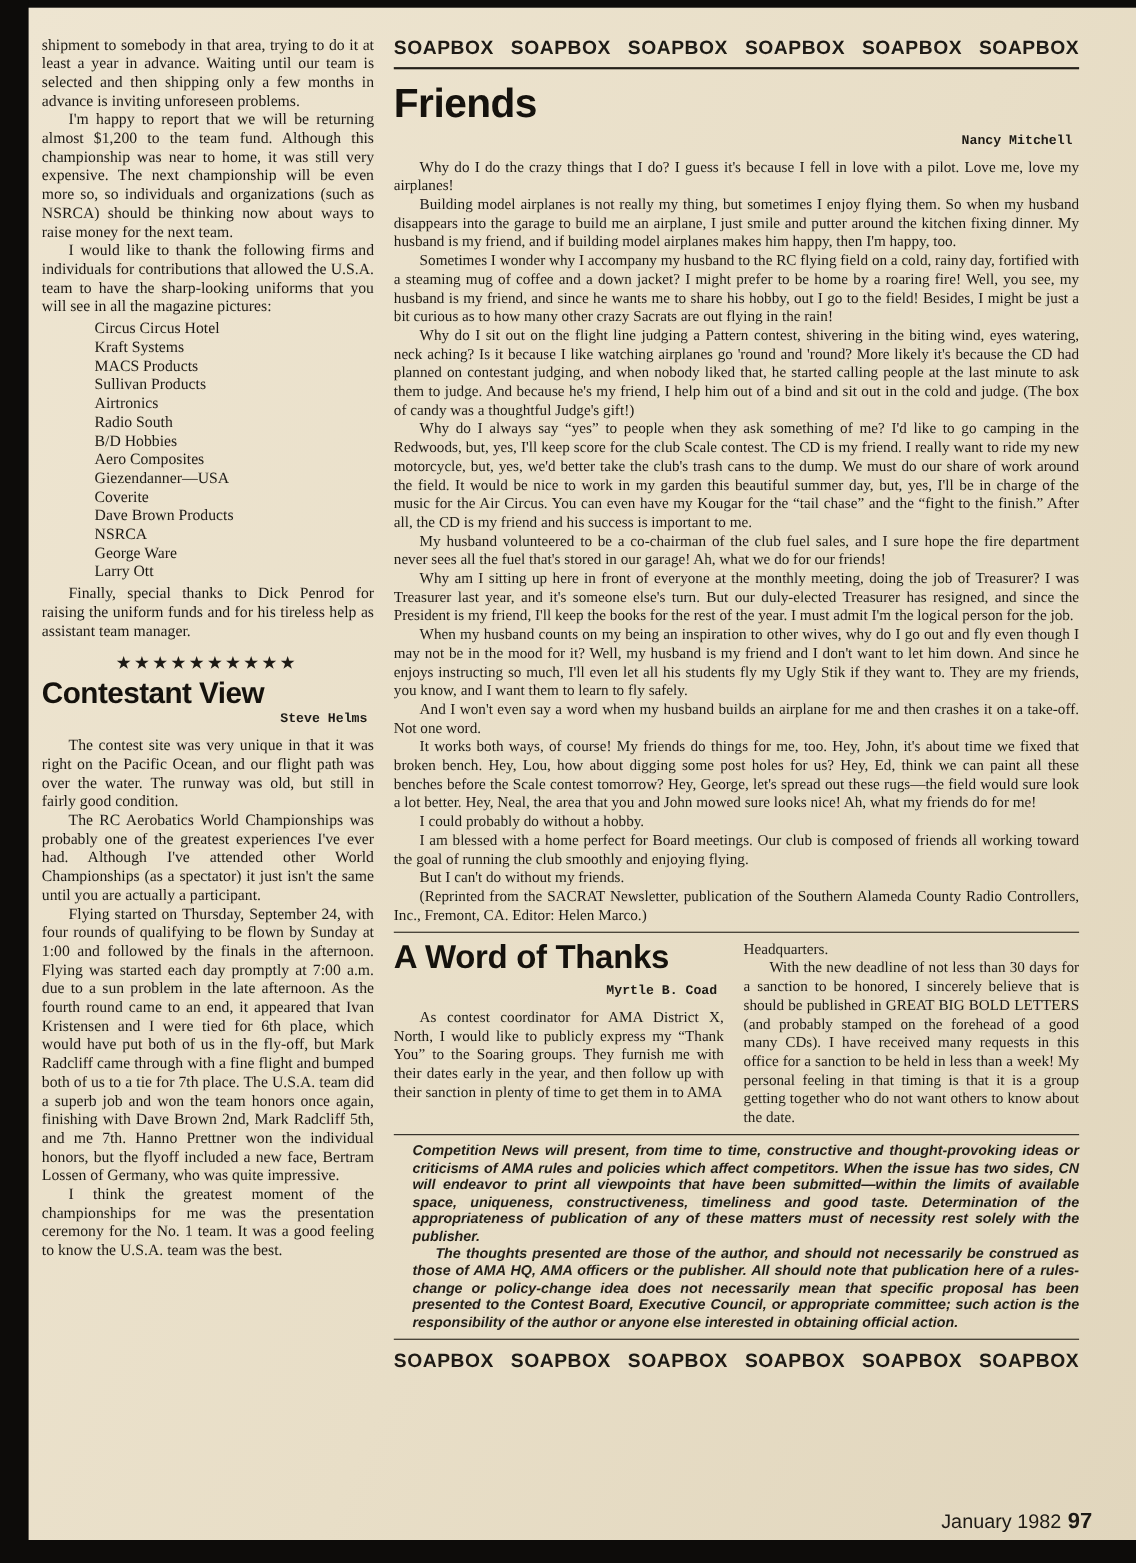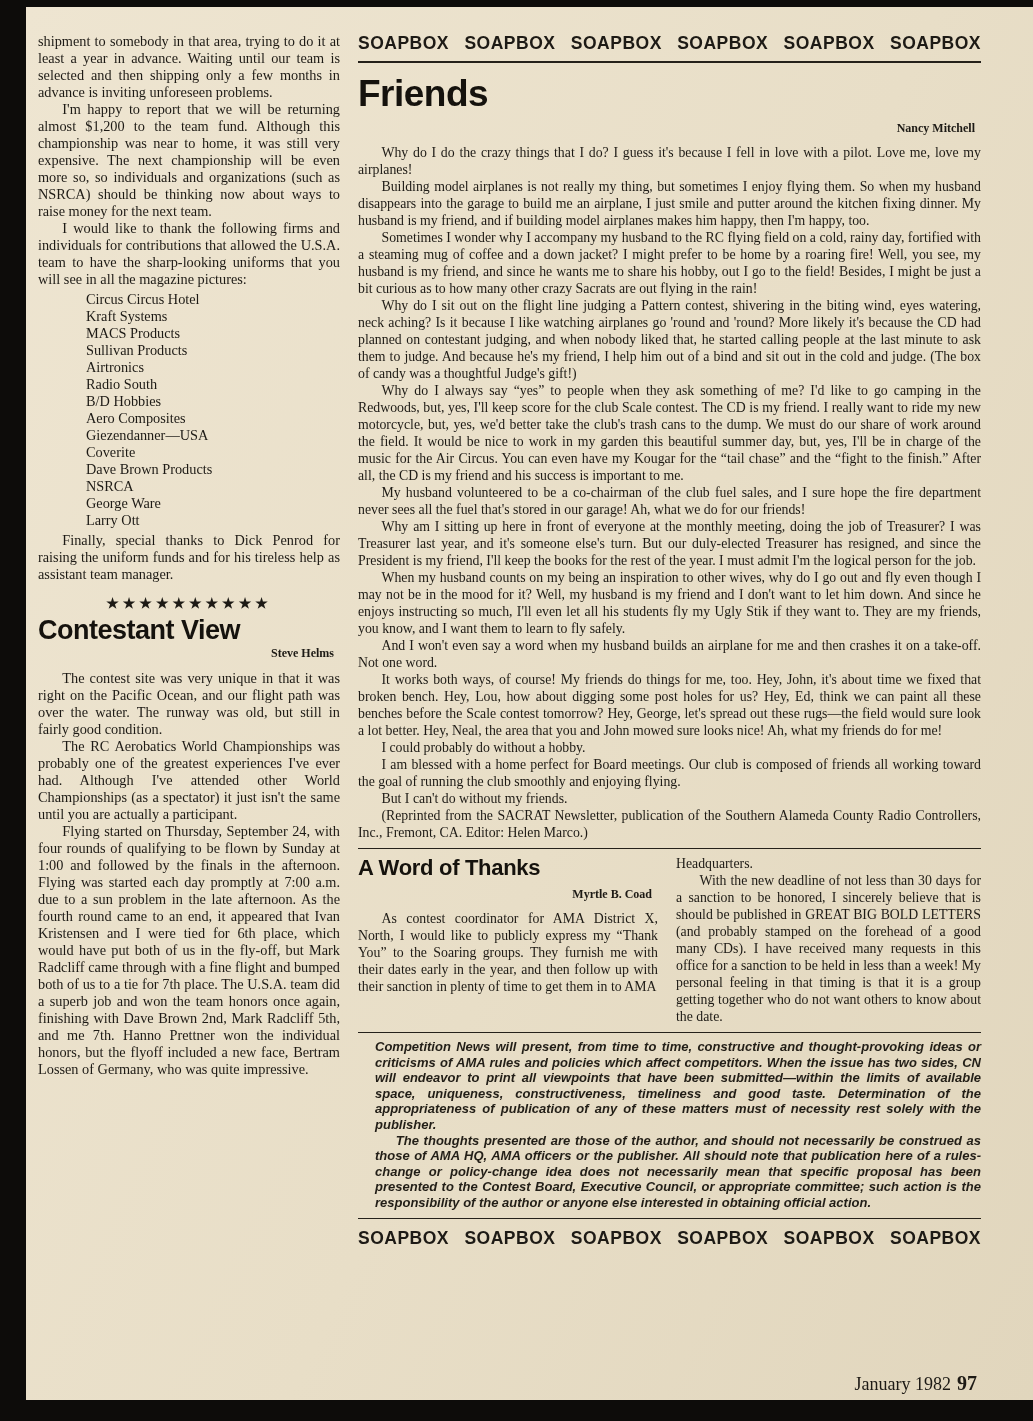--- a/index.html
+++ b/index.html
@@ -31,49 +31,49 @@
   .stars {
     text-align:center; font-weight:bold; font-size:14px;
     letter-spacing:4px; margin:12px 0 10px;
   }
   .headline {
     font-family:"Liberation Sans", sans-serif; font-weight:700;
     letter-spacing:-0.5px; color:#15120d;
   }
   .cv-title { font-size:27px; margin:2px 0 0; }
   .byline {
-    font-family:Liberation Serif, serif; font-weight:700;
+    font-family:Liberation Mono, monospace; font-weight:700;
     font-size:12px; text-align:right; margin:6px 6px 8px 0;
   }
 
   
   .col-right { flex:1; min-width:0; }
   .soapbox {
     font-family:"Liberation Sans", sans-serif; font-weight:700;
     font-size:17.5px; letter-spacing:0.5px;
     text-align:justify; text-align-last:justify; white-space:normal;
   }
   .rule { border-top:2px solid #25211a; margin:7px 0 6px; }
   .rule.thin { border-top-width:1.5px; }
   .friends-title { font-size:37px; margin:10px 0 0; }
   .body { font-size:13.8px; line-height:17px; text-align:justify; }
   .two-col { display:flex; gap:18px; margin-top:2px; }
   .sub-left { width:300px; flex:none; }
   .sub-right { flex:1; min-width:0; }
-  .wot-title { font-size:22px; margin:0; letter-spacing:-0.3px; }
+  .wot-title { font-size:30px; margin:0; letter-spacing:-0.3px; }
   .wot-right p:first-child { text-indent:0; }
   .notice {
     font-family:Liberation Sans, sans-serif; font-weight:700; font-style:italic;
     font-size:13px; line-height:15.6px; text-align:justify; color:#221e17;margin-left:17px;
   }
   .notice p + p { text-indent:1.6em; }
   .soapbox-bottom { margin-top:9px; }
   .footer {
-    position:absolute; right:56px; bottom:5px;
-    font-family:Liberation Serif, serif; font-size:18px; color:#1d1a15;
+    position:absolute; right:40px; bottom:5px;
+    font-family:Liberation Sans, sans-serif; font-size:18px; color:#1d1a15;
   }
   .footer .pageno { font-size:20px; font-weight:700; margin-left:6px; }
 </style>
 </head>
 <body>
 
 <div class="page">
   <div class="bar bar-top"></div>
   <div class="bar bar-left"></div>
   <div class="bar bar-bottom"></div>
@@ -104,20 +104,21 @@
             <div class="sponsor">Larry Ott</div>
           </div>
         <p class="para">Finally, special thanks to Dick Penrod for raising the uniform funds and for his tireless help as assistant team manager.</p>
         <div class="stars">★★★★★★★★★★</div>
         <h2 class="headline cv-title">Contestant View</h2>
         <div class="byline">Steve Helms</div>
         <div>
             <p class="para">The contest site was very unique in that it was right on the Pacific Ocean, and our flight path was over the water. The runway was old, but still in fairly good condition.</p>
             <p class="para">The RC Aerobatics World Championships was probably one of the greatest experiences I've ever had. Although I've attended other World Championships (as a spectator) it just isn't the same until you are actually a participant.</p>
             <p class="para">Flying started on Thursday, September 24, with four rounds of qualifying to be flown by Sunday at 1:00 and followed by the finals in the afternoon. Flying was started each day promptly at 7:00 a.m. due to a sun problem in the late afternoon. As the fourth round came to an end, it appeared that Ivan Kristensen and I were tied for 6th place, which would have put both of us in the fly-off, but Mark Radcliff came through with a fine flight and bumped both of us to a tie for 7th place. The U.S.A. team did a superb job and won the team honors once again, finishing with Dave Brown 2nd, Mark Radcliff 5th, and me 7th. Hanno Prettner won the individual honors, but the flyoff included a new face, Bertram Lossen of Germany, who was quite impressive.</p>
+            <p class="para">I think the greatest moment of the championships for me was the presentation ceremony for the No. 1 team. It was a good feeling to know the U.S.A. team was the best.</p>
           </div>
       </div>
 
       <div class="col-right">
         <div class="soapbox">SOAPBOX SOAPBOX SOAPBOX SOAPBOX SOAPBOX SOAPBOX</div>
         <div class="rule"></div>
 
         <h1 class="headline friends-title">Friends</h1>
         <div class="byline">Nancy Mitchell</div>
         <div class="body">

